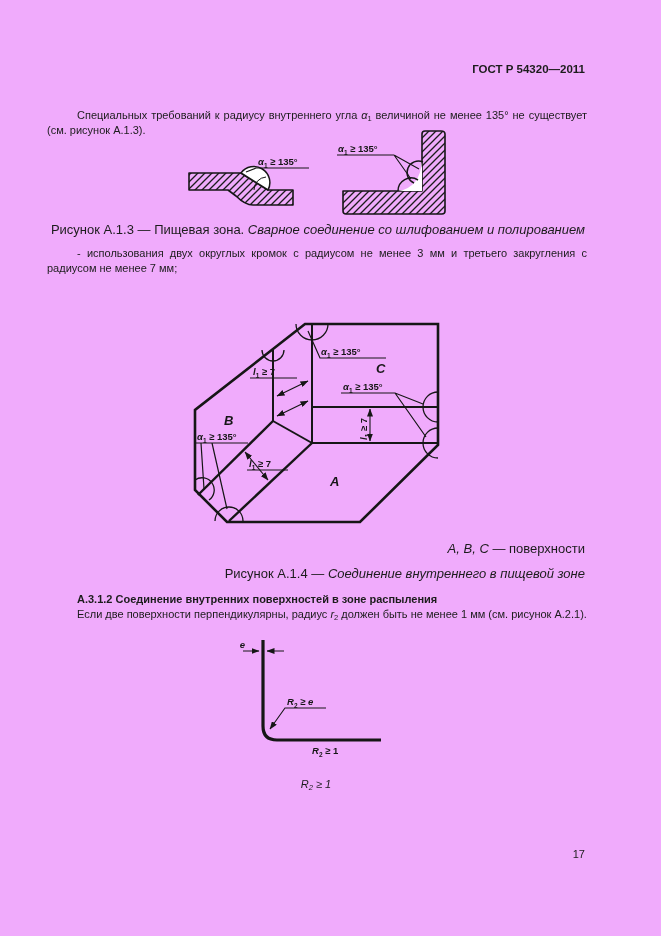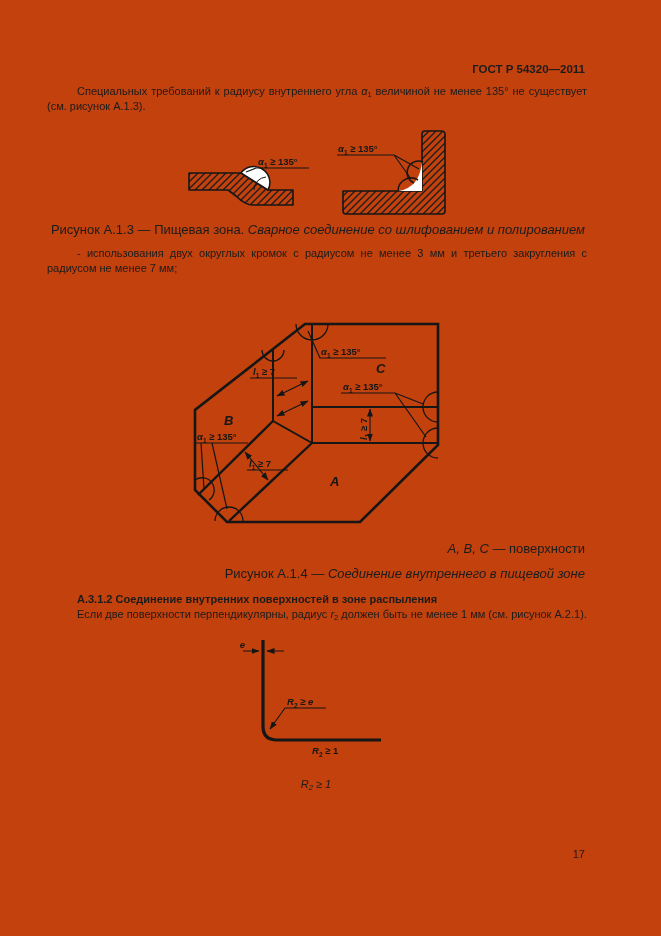--- a/index.html
+++ b/index.html
@@ -1,16 +1,16 @@
 <!DOCTYPE html>
 <html><head>
 <meta charset="utf-8">
 <style>
   html,body{margin:0;padding:0;background:#fff;}
-  .page{position:relative;width:661px;height:936px;background:#c2410c;overflow:hidden;
+  .page{position:relative;width:661px;height:936px;background:#f0abfc;overflow:hidden;
         font-family:"Liberation Sans",sans-serif;color:#1c1c1c;}
   .abs{position:absolute;}
   .hdr{font-weight:700;font-size:11.5px;text-align:right;}
   .body-text{font-size:11px;line-height:14.8px;text-align:justify;}
   .body-text p{margin:0;text-indent:30px;}
   .caption{font-size:13px;text-align:right;}
   .it{font-style:italic;}
   .bold{font-weight:700;}
   sub{font-size:7.5px;line-height:0;vertical-align:-2px;}
   .annotation{font-size:11px;text-align:center;font-style:italic;}
@@ -27,21 +27,21 @@
   .surf{font:italic 700 13px "Liberation Sans",sans-serif;fill:#161616;}
   .mk{fill:#161616;}
 </style>
 </head>
 <body>
 
 <div class="page">
 
   <div class="abs hdr" style="top:63px;left:47px;width:538px;">ГОСТ Р 54320—2011</div>
 
-  <div class="abs body-text" style="top:84px;left:47px;width:540px;">
+  <div class="abs body-text" style="top:108px;left:47px;width:540px;">
     <p><span>Специальных требований к радиусу внутреннего угла </span><span class="it">α</span><sub>1</sub><span> величиной не менее 135° не существует (см. рисунок А.1.3).</span></p>
   </div>
 
   <svg style="left:150px;top:128px;" width="315" height="90" viewBox="150 128 315 90">
     <defs>
       <pattern id="hatch" patternUnits="userSpaceOnUse" width="7" height="7">
         <path d="M0,7 L7,0 M-1.75,1.75 L1.75,-1.75 M5.25,8.75 L8.75,5.25" stroke="#1c1c1c" stroke-width="1.3"></path>
       </pattern>
     </defs>
 

